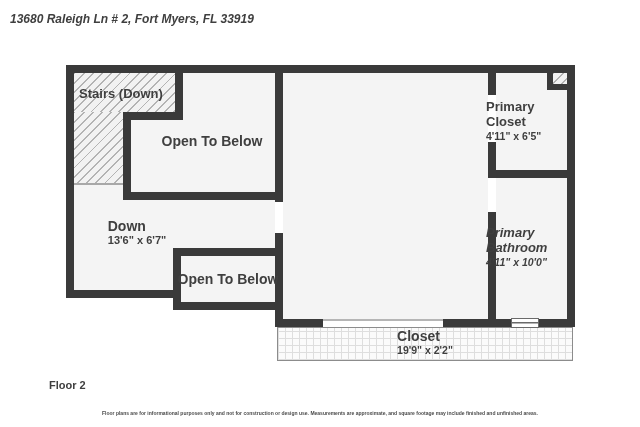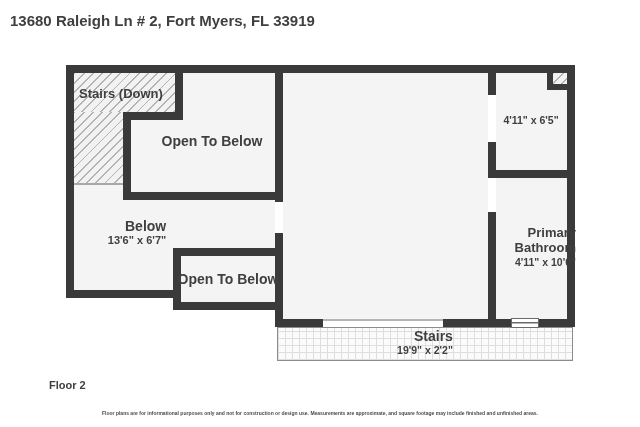--- a/index.html
+++ b/index.html
@@ -13,25 +13,25 @@
   .balcony{position:absolute;z-index:1;background-color:#fbfbfb;box-sizing:border-box;
     border:1.5px solid #8c8c8c;
     background-image:
       repeating-linear-gradient(0deg,#dedede 0 1px,transparent 1px 7px),
       repeating-linear-gradient(90deg,#dedede 0 1px,transparent 1px 7px);}
   .window{position:absolute;z-index:5;background:#ffffff;box-sizing:border-box;
     border:1.5px solid #6a6a6a;
     background-image:linear-gradient(#6a6a6a,#6a6a6a);
     background-size:100% 1.5px;background-position:center;background-repeat:no-repeat;}
   .room-label{position:absolute;z-index:6;transform:translate(-50%,-50%);
-    text-align:right;color:#3f3f3f;font-weight:bold;white-space:nowrap;}
+    text-align:left;color:#3f3f3f;font-weight:bold;white-space:nowrap;}
   .room-label .nm{line-height:1.15;}
   .room-label .dm{line-height:1.25;}
   .wrap2{white-space:normal;width:90px;}
-  .header-text{position:absolute;z-index:6;color:#3f3f3f;font-weight:bold;font-size:15px;}
+  .header-text{position:absolute;z-index:6;color:#3f3f3f;font-weight:bold;font-size:12px;font-style:italic;}
   .floor-text{position:absolute;z-index:6;color:#3f3f3f;font-weight:bold;font-size:11px;}
   .watermark{position:absolute;z-index:6;color:#9c9c9c;font-size:15px;letter-spacing:1.5px;}
   .disclaimer{position:absolute;z-index:6;left:50%;transform:translateX(-50%);top:410px;
     width:620px;text-align:center;color:#4a4a4a;font-size:5px;font-weight:bold;}
 </style>
 </head>
 <body>
 
 <div id="stage">
 
@@ -84,39 +84,40 @@
 
   <div class="room-label" style="left:121px;top:94px;font-size:13px;">
     <div class="nm">Stairs (Down)</div>
   </div>
 
   <div class="room-label" style="left:212px;top:141px;font-size:14px;">
     <div class="nm">Open To Below</div>
   </div>
 
   <div class="room-label" style="left:137px;top:233px;font-size:14px;">
-    <div class="nm">Below</div>
+    <div class="nm">Down</div>
     <div class="dm" style="font-size:11px;">13'6" x 6'7"</div>
   </div>
 
   <div class="room-label" style="left:228px;top:279px;font-size:14px;">
     <div class="nm">Open To Below</div>
   </div>
 
 
   <div class="room-label" style="left:531px;top:121px;font-size:13px;">
+    <div class="nm wrap2">Primary Closet</div>
     <div class="dm" style="font-size:10.5px;">4'11" x 6'5"</div>
   </div>
 
-  <div class="room-label" style="left:531px;top:247px;font-size:13px;">
+  <div class="room-label" style="left:531px;top:247px;font-size:13px;font-style:italic;">
     <div class="nm wrap2">Primary Bathroom</div>
     <div class="dm" style="font-size:10.5px;">4'11" x 10'0"</div>
   </div>
 
   <div class="room-label" style="left:425px;top:343px;font-size:14px;">
-    <div class="nm">Stairs</div>
+    <div class="nm">Closet</div>
     <div class="dm" style="font-size:10.5px;">19'9" x 2'2"</div>
   </div>
 
   <div class="floor-text" style="left:10px;top:379px;padding-left:39px;">Floor 2</div>
   <div class="disclaimer">Floor plans are for informational purposes only and not for construction or design use. Measurements are approximate, and square footage may include finished and unfinished areas.</div>
 
 </div>
 
 </body></html>

